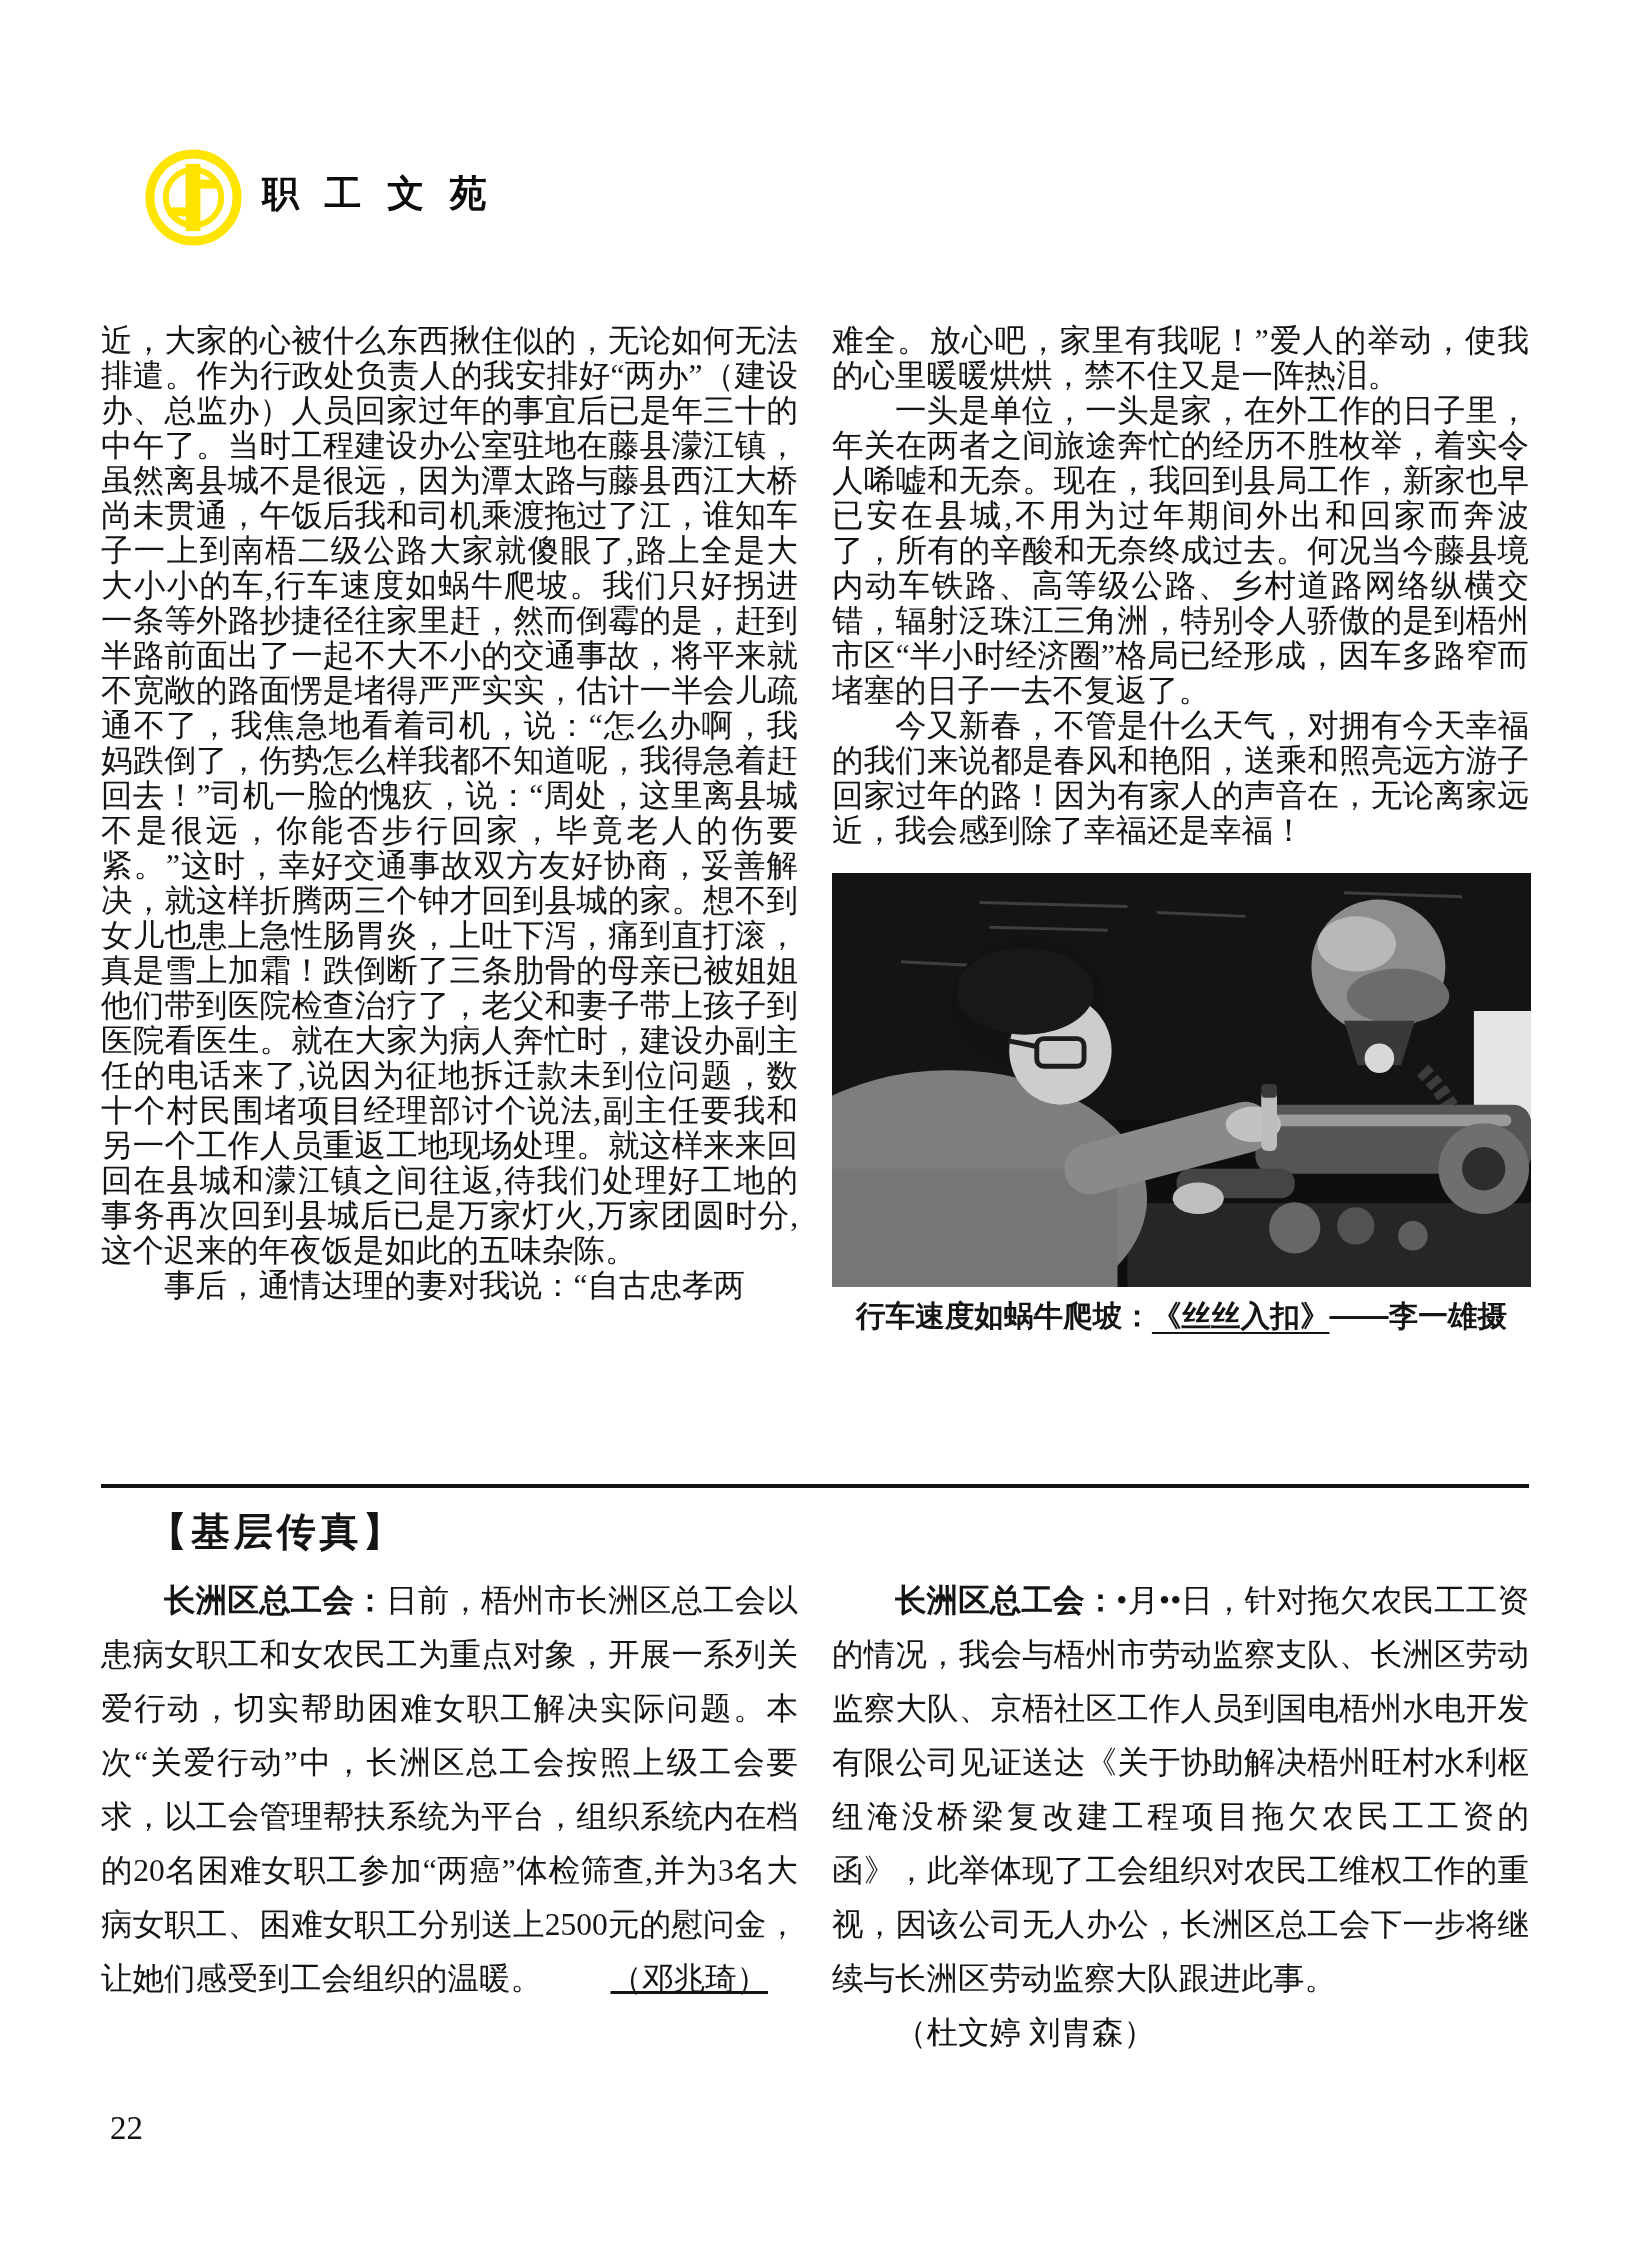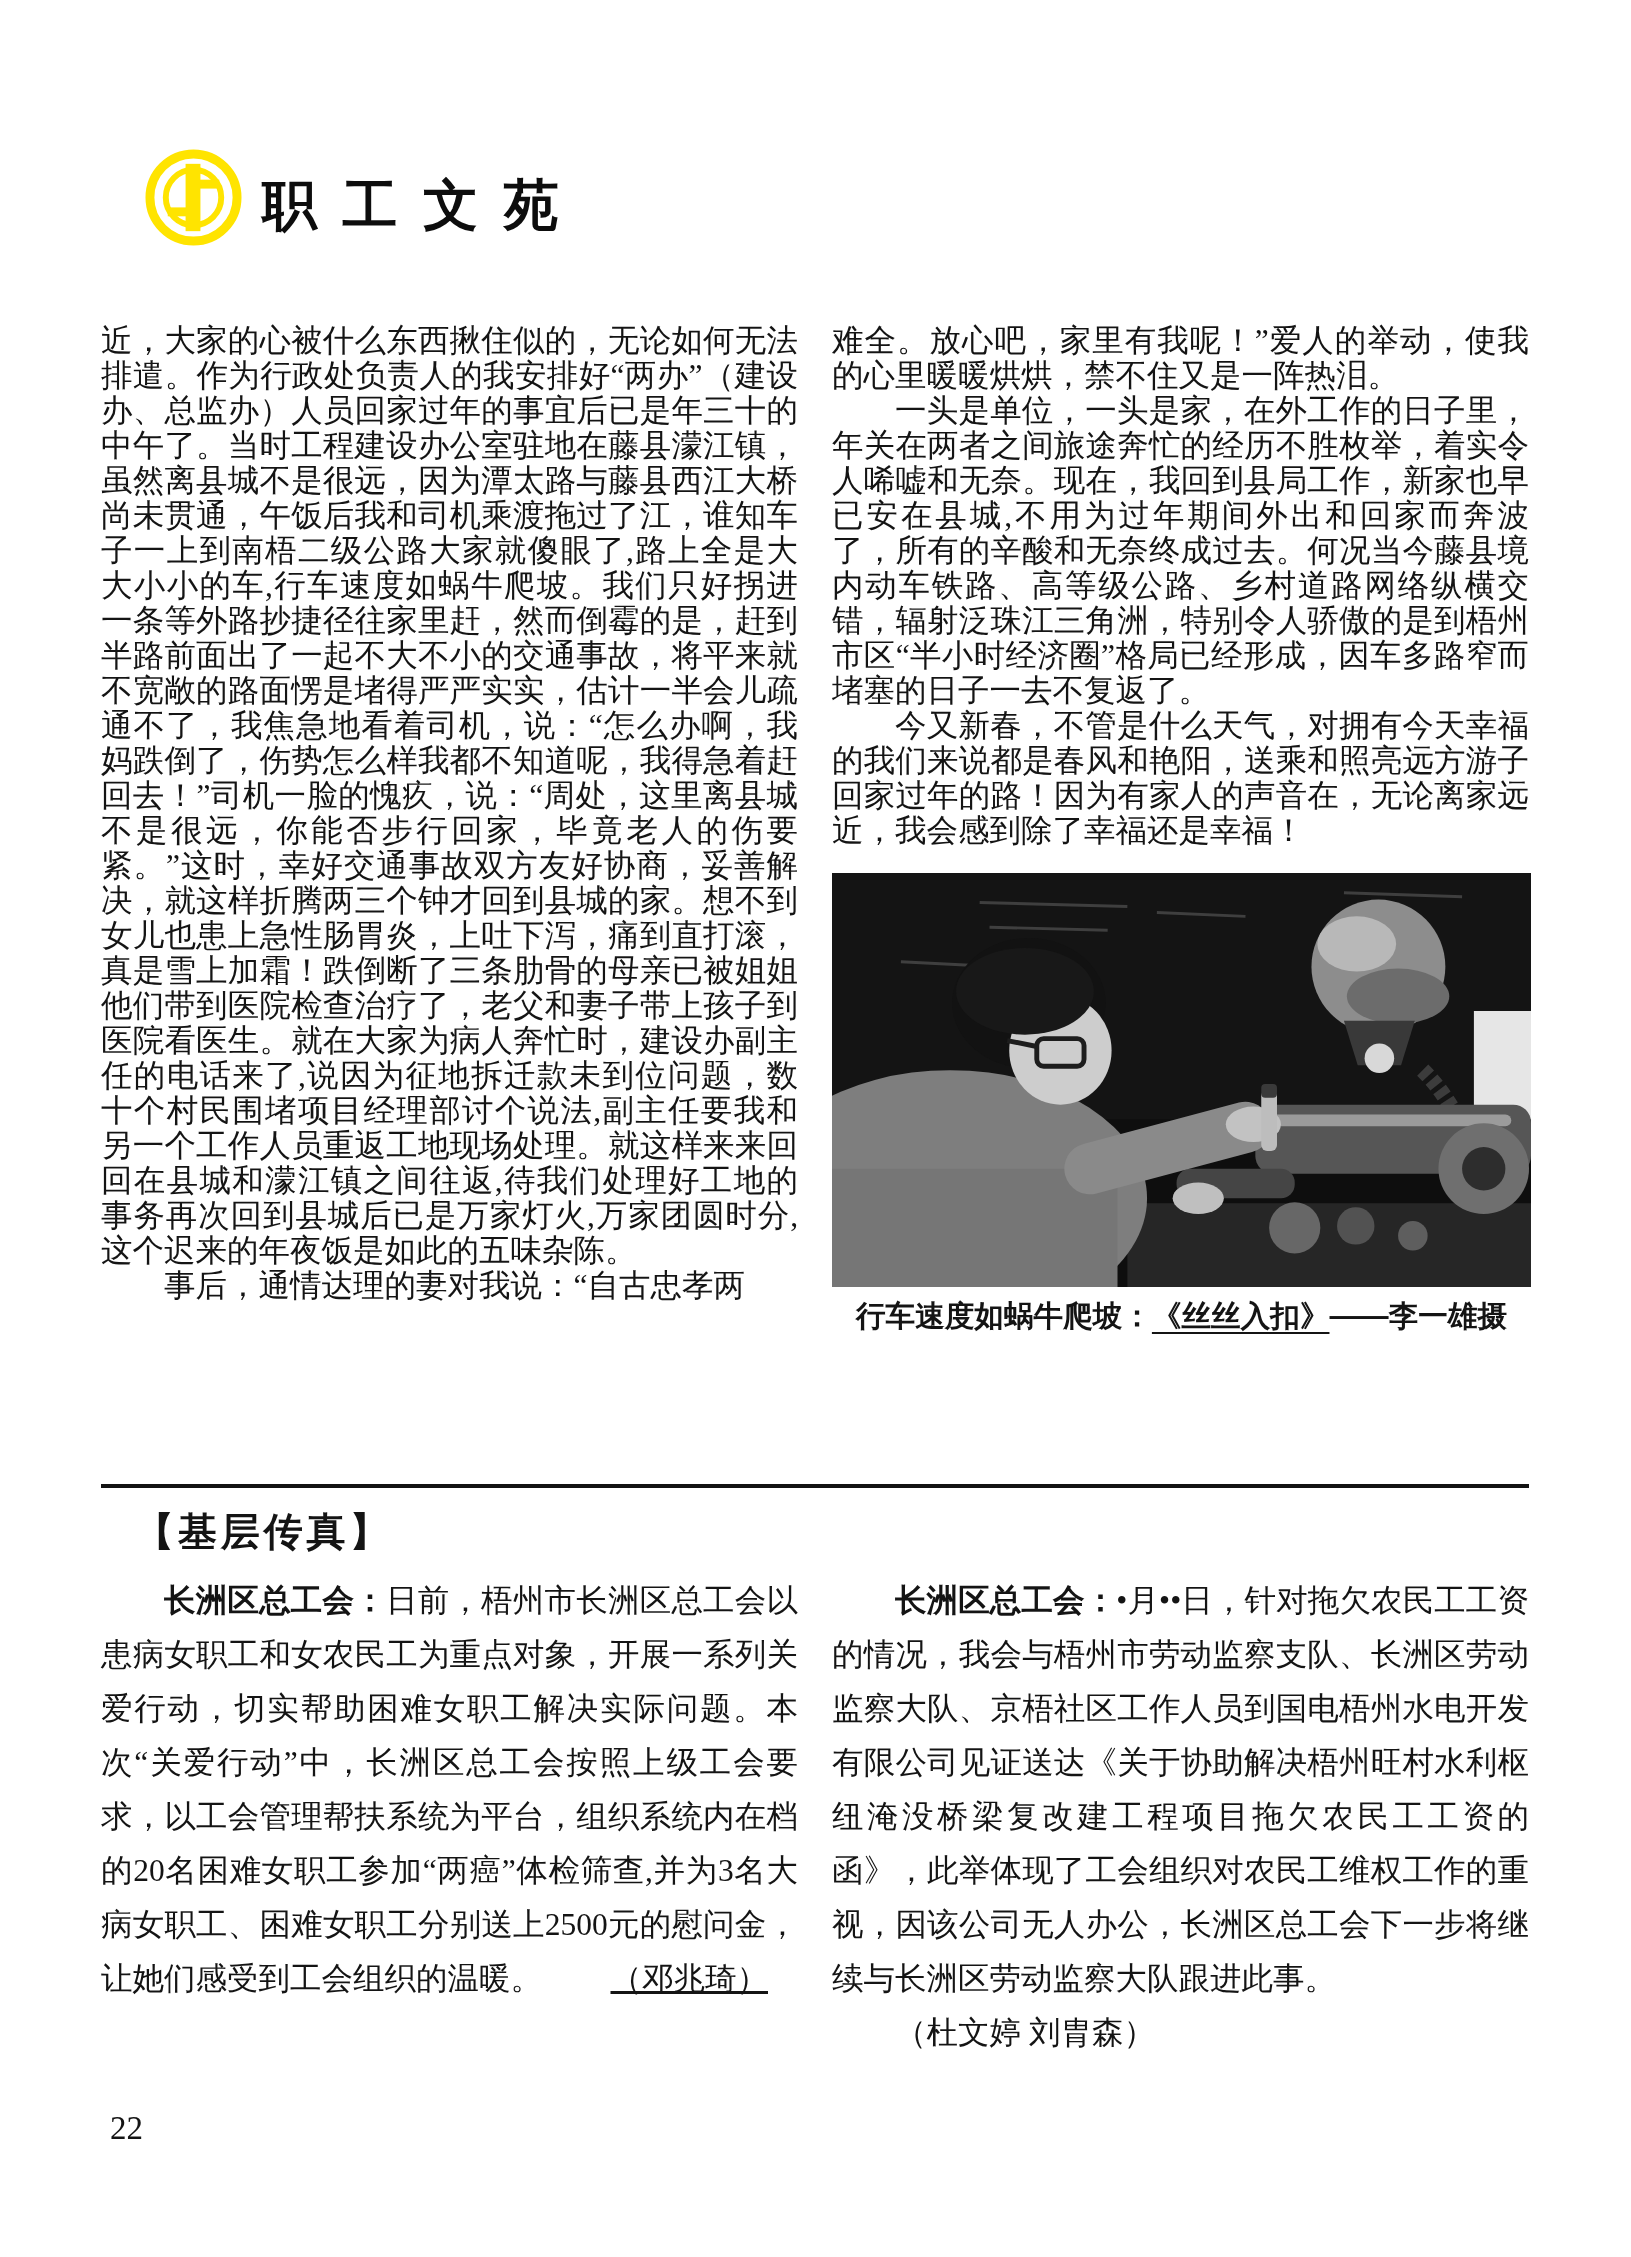--- a/index.html
+++ b/index.html
@@ -6,40 +6,40 @@
   .page {
     position:relative; width:1631px; height:2258px; margin:0 auto;
     background:#ffffff; color:#141414; overflow:hidden;
     font-family:"Liberation Serif", serif;
   }
   
   .masthead-logo { position:absolute; left:144px; top:148px; width:99px; height:99px; }
   .masthead-title {
     position:absolute; left:262px; top:169px;
     font-family:"Liberation Sans", sans-serif; font-weight:bold;
-    font-size:55px; letter-spacing:25.6px; color:#0d0d0d; white-space:nowrap;
+    font-size:37px; letter-spacing:25.6px; color:#0d0d0d; white-space:nowrap;
   }
   
   .article-col { position:absolute; top:323px; width:697px; font-size:31.5px; line-height:35px; text-align:justify; }
   .col-left  { left:101px; }
   .col-right { left:832px; }
   .article-col p { margin:0; padding:0; }
   .indent { text-indent:2em; }
   
   .photo { position:absolute; left:832px; top:873px; width:699px; height:414px; }
   .photo svg { display:block; width:699px; height:414px; }
   .photo-caption {
     position:absolute; left:832px; top:1296px; width:699px;
     font-family:"Liberation Sans", sans-serif; font-weight:bold;
     font-size:29.6px; text-align:center; white-space:nowrap;
   }
   .caption-title { text-decoration:underline; text-underline-offset:5.9px; }
   
   .divider { position:absolute; left:101px; top:1484px; width:1428px; height:3.9px; background:#121212; }
-  .section-heading { position:absolute; left:135px; top:1505px; font-size:39px; font-weight:bold; letter-spacing:3.9px; }
+  .section-heading { position:absolute; left:148px; top:1505px; font-size:39px; font-weight:bold; letter-spacing:3.9px; }
   .news-col { position:absolute; top:1574px; width:697px; font-size:31.5px; line-height:54px; text-align:justify; }
   .news-left  { left:101px; }
   .news-right { left:832px; }
   .news-col p { margin:0; text-indent:2em; }
   .lead { font-weight:bold; }
   .byline-inline { float:right; margin-right:30px; text-indent:0;text-decoration:underline; }
   .byline-line { padding-right:33px; text-indent:0; }
   
   .page-number { position:absolute; left:110px; top:2110px; font-size:33px; }
 </style>

